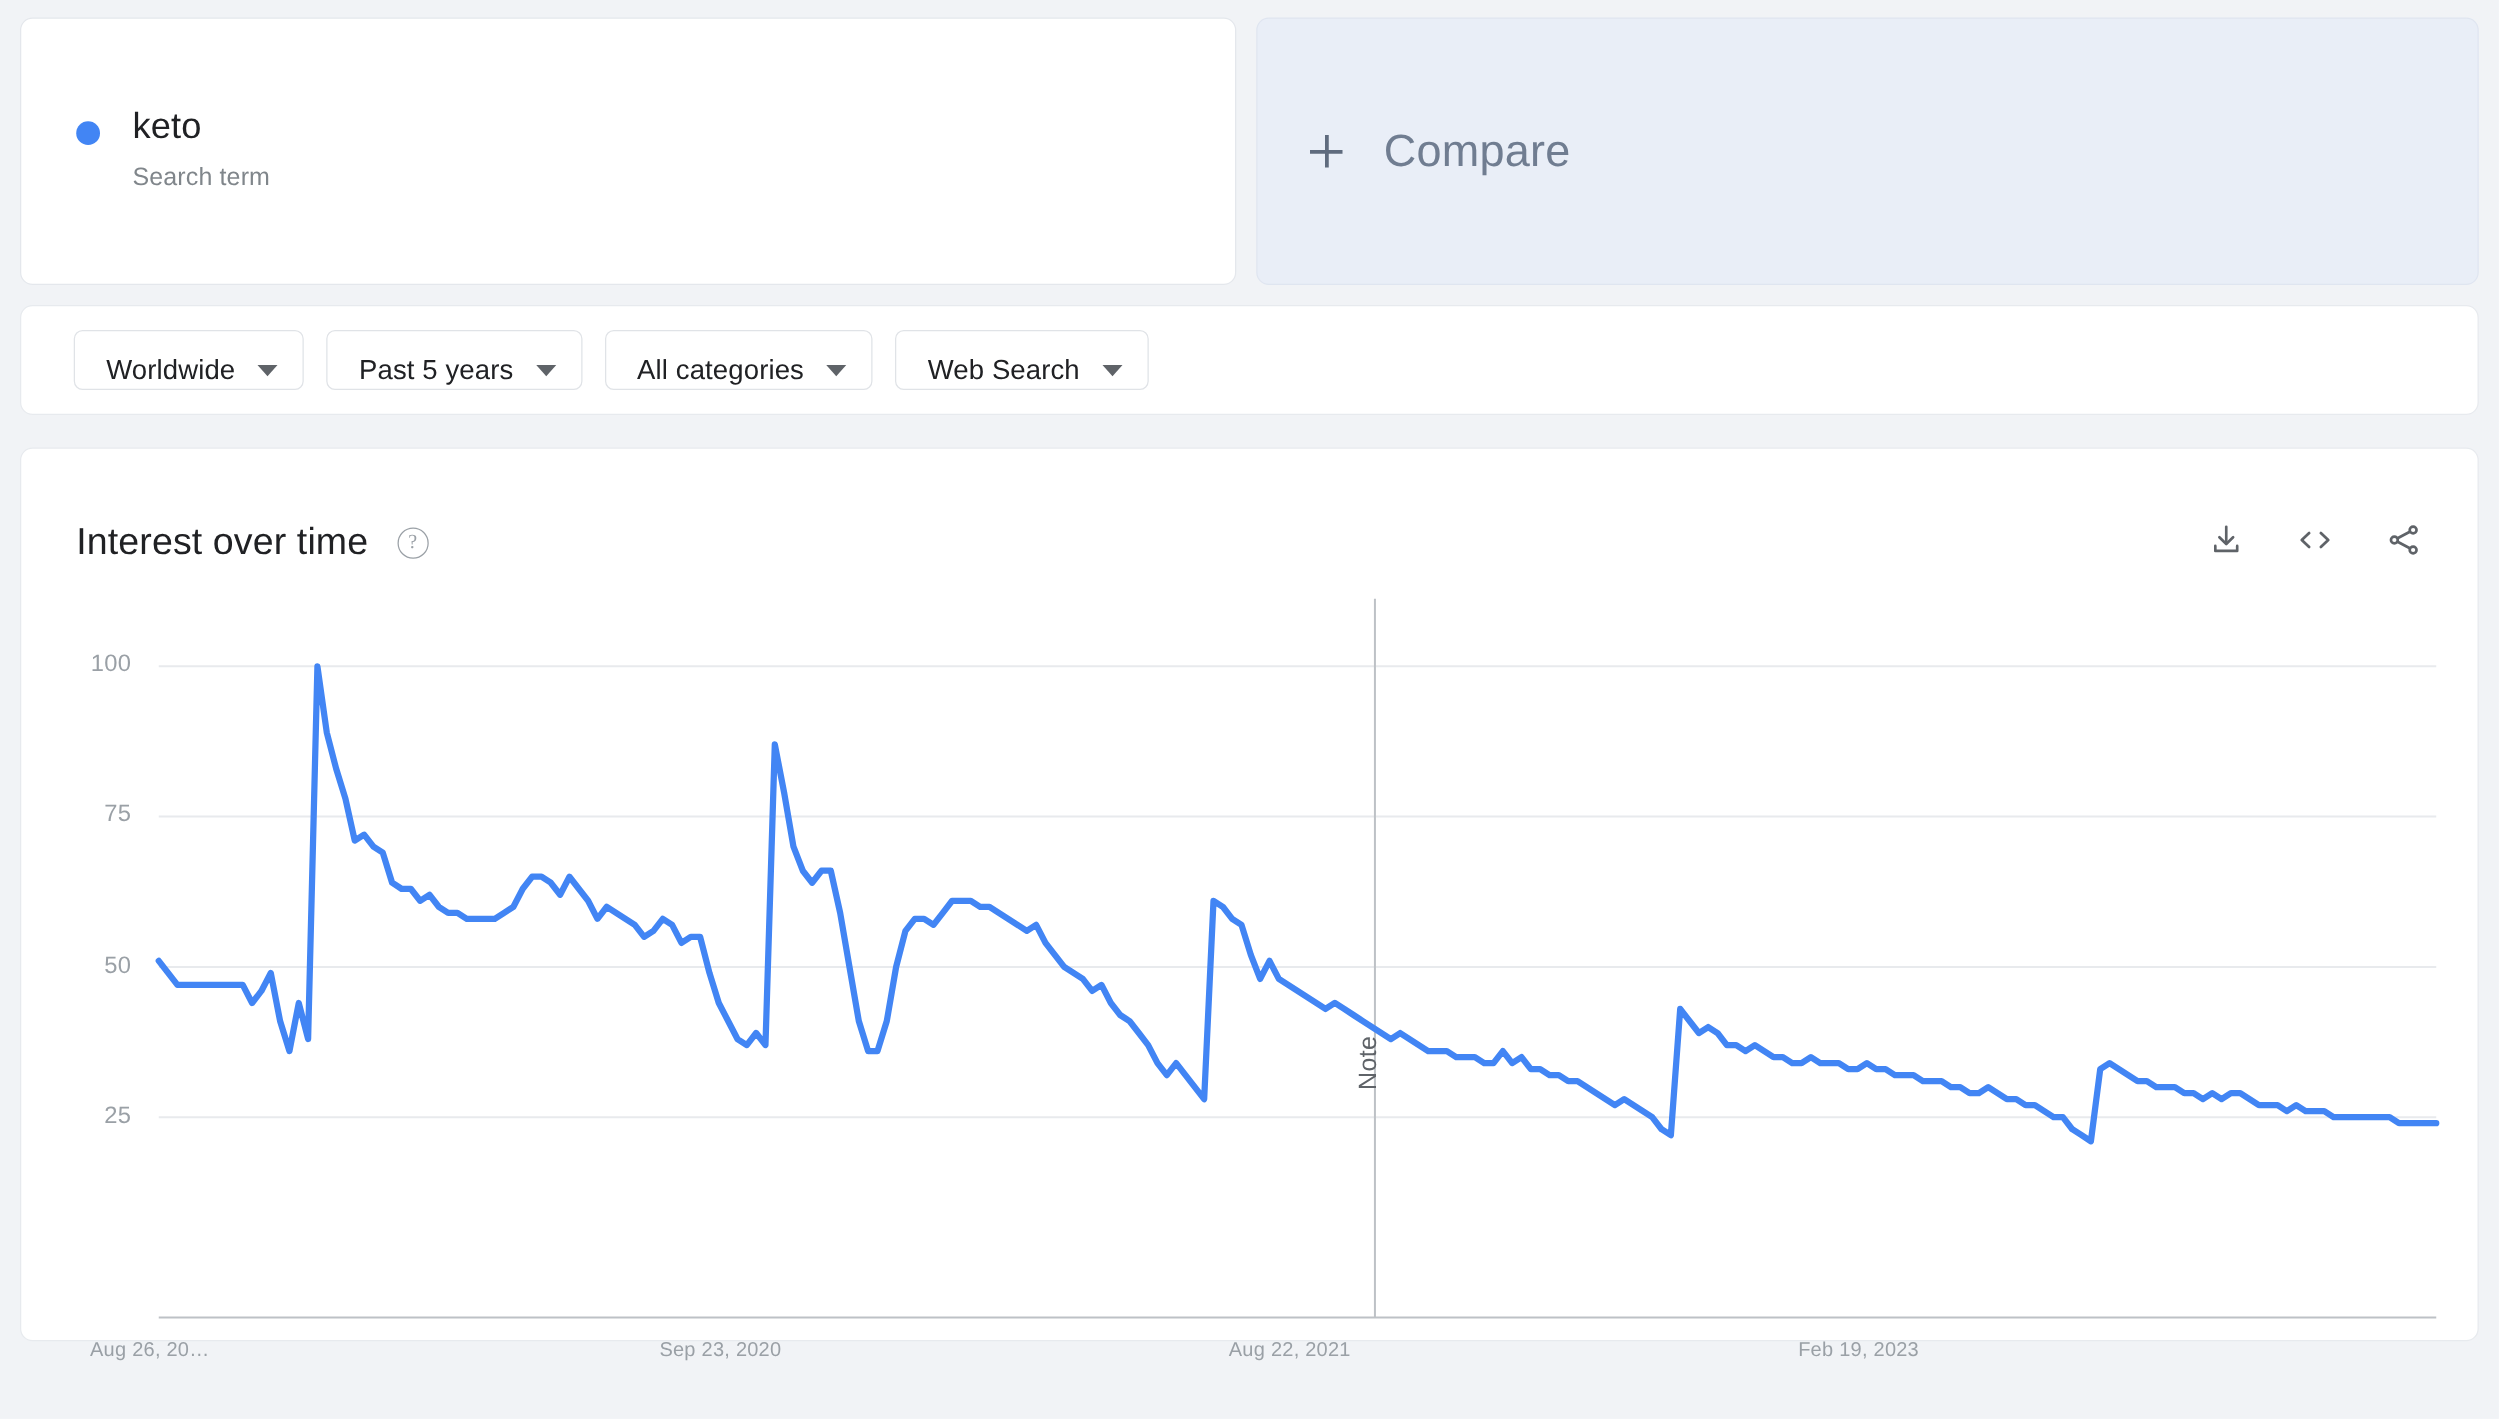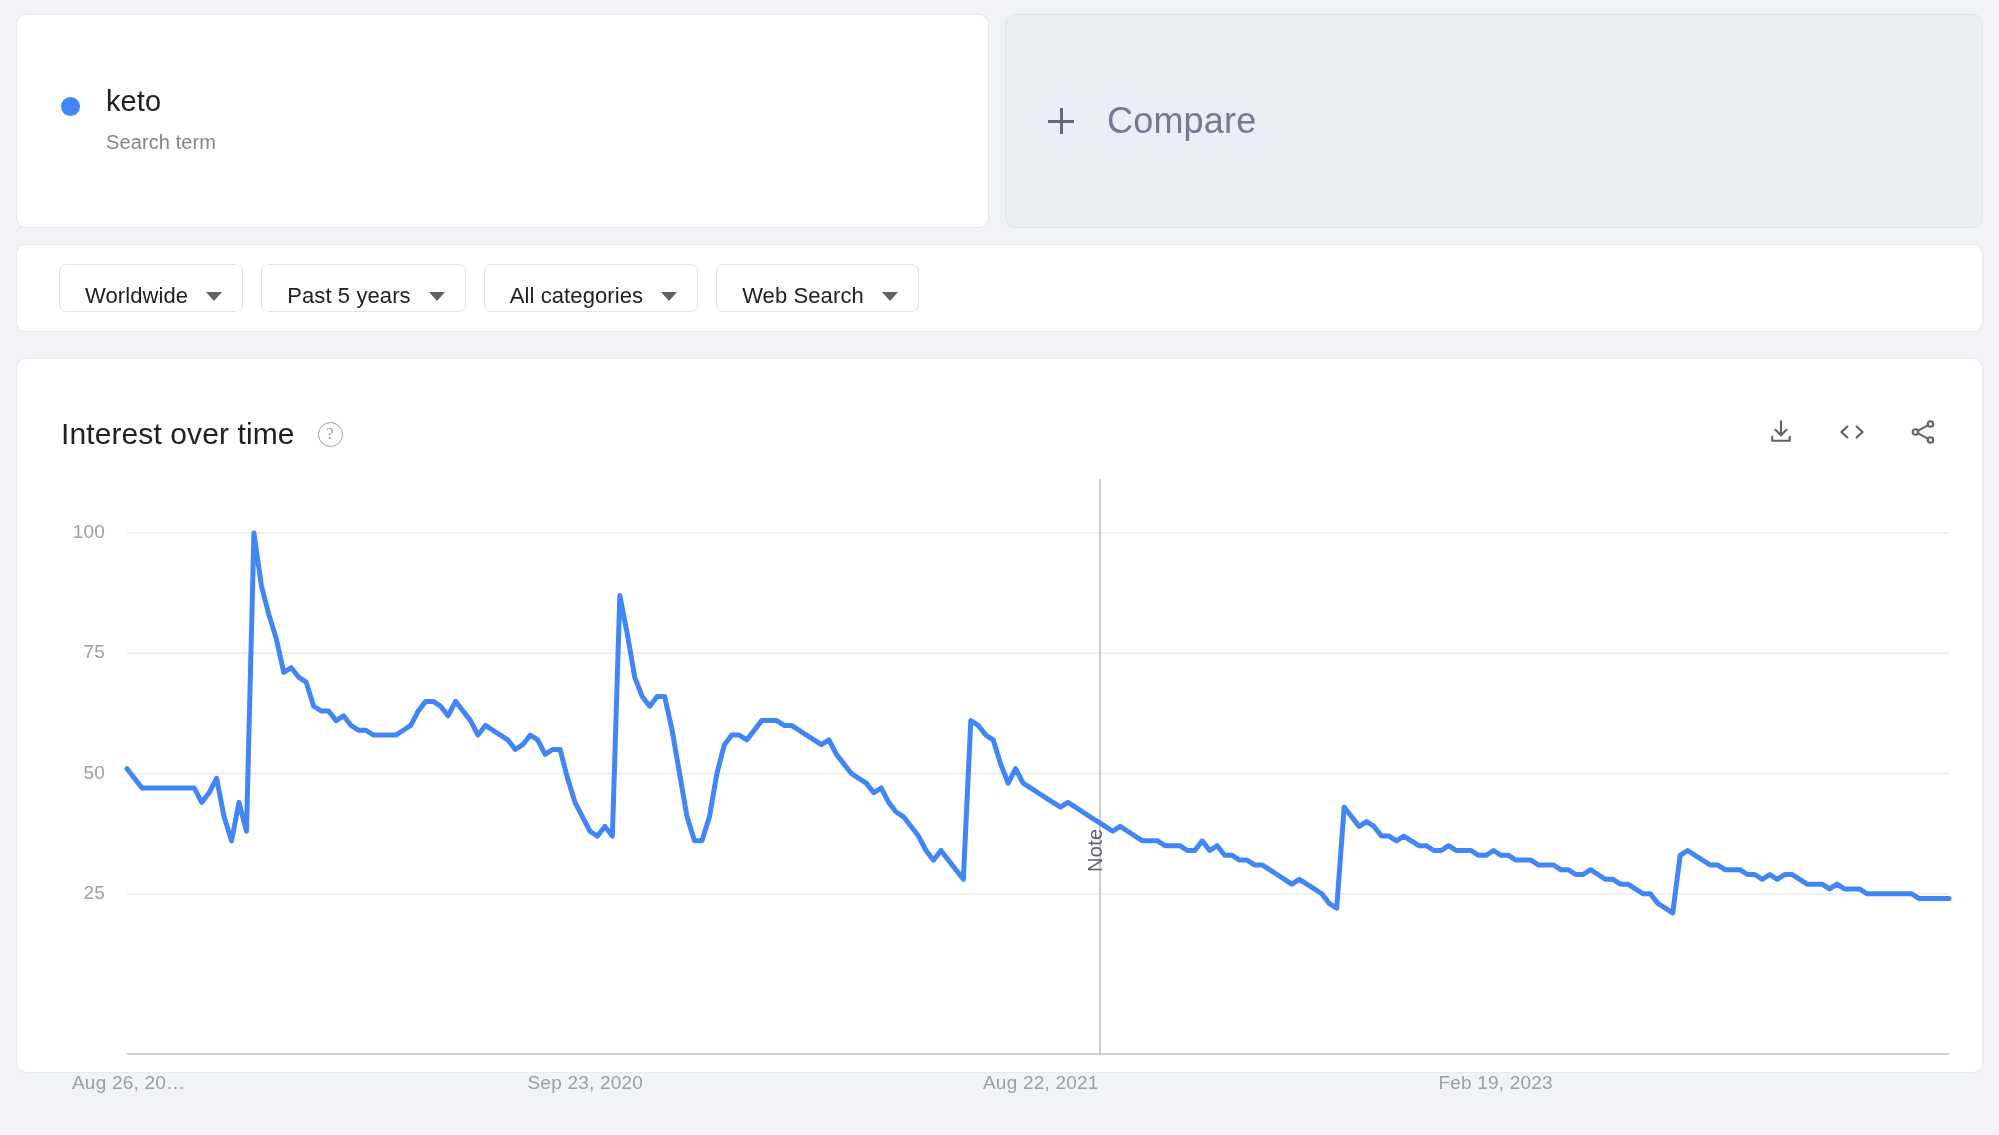--- a/index.html
+++ b/index.html
@@ -106,21 +106,21 @@
   .chart-actions { display: flex; align-items: center; gap: 40px; }
   .act { cursor: pointer; display: block; }
 
   
   .plot { position: absolute; left: 0; top: 0; width: 100%; height: 100%; }
   .ylab {
     position: absolute; font-size: 19px; color: #9aa0a6;
     text-align: right; width: 60px; letter-spacing: .2px;
   }
   .xlab {
-    position: absolute; font-size: 19px; color: #9aa0a6; letter-spacing: .2px;
+    position: absolute; font-size: 16px; color: #9aa0a6; letter-spacing: .2px;
     white-space: nowrap;
   }
   .note-label {
     position: absolute;
     font-size: 20px; color: #5f6368;
     transform: rotate(-90deg); transform-origin: left bottom;
     letter-spacing: .3px;
   }
 </style>
 </head>

